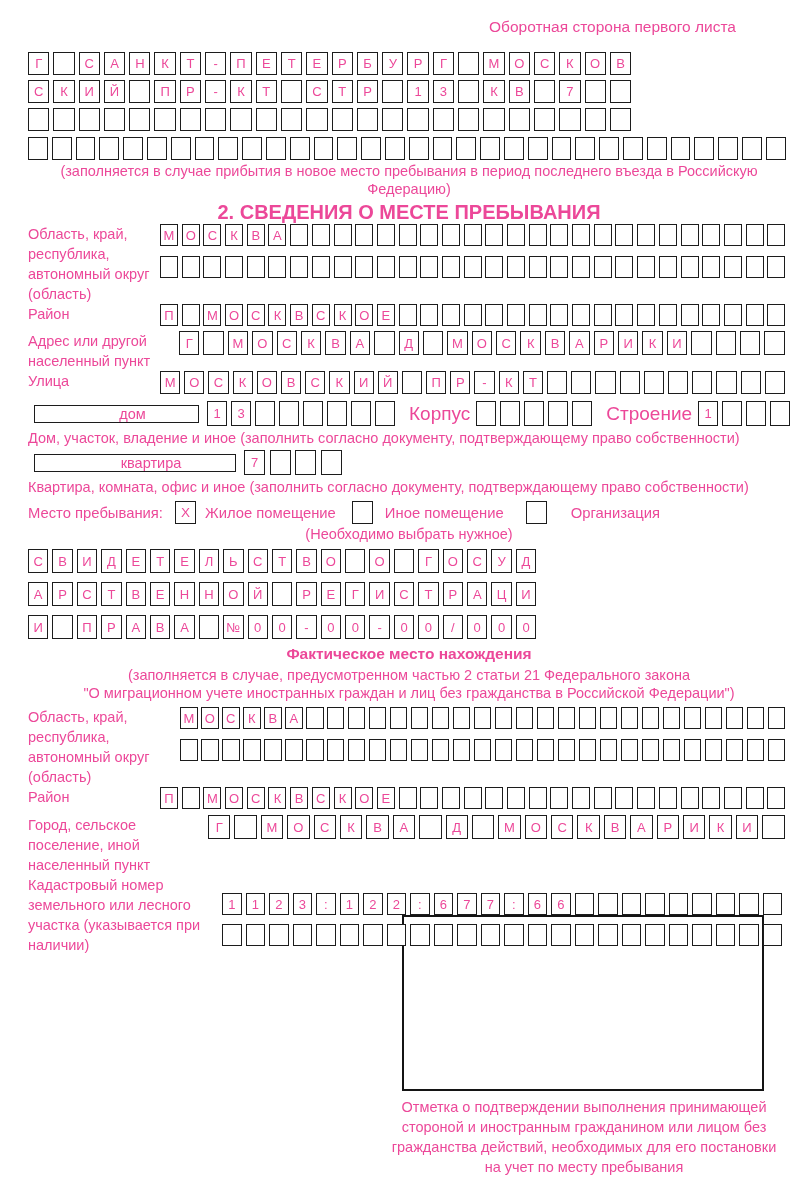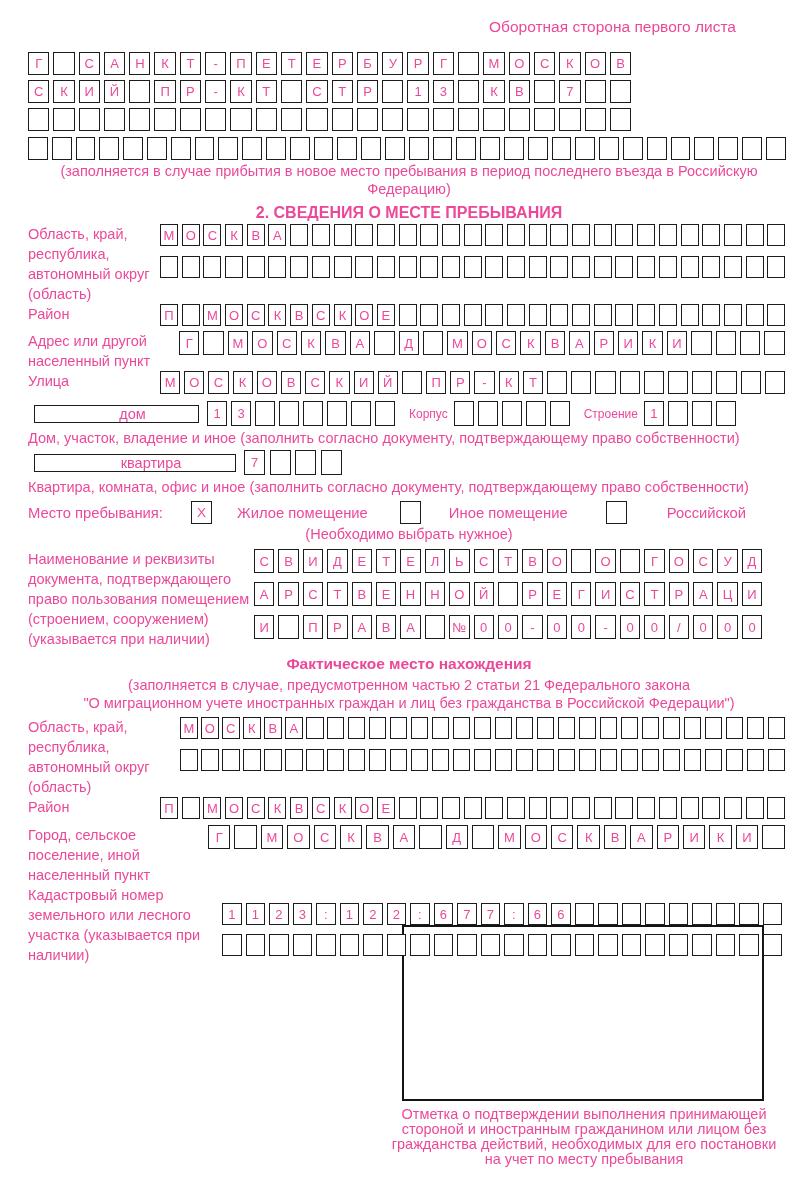--- a/index.html
+++ b/index.html
@@ -29,30 +29,30 @@
   .cob2{--cw:17.6px;--cg:3.4px;--ch:22px;}
   .cgor2{--cw:22.4px;--cg:4px;--ch:24px;}
   .ckad{--cw:19.5px;--cg:4px;--ch:22px;}
   .w154{width:154px;} .w132{width:132px;} .w151{width:151px;} .w226{width:226px;}
   .w152{width:152px;} .w180{width:180px;} .w194{width:194px;}
   .mt2{margin-top:2px;} .mt3{margin-top:3px;} .mt5{margin-top:5px;} .mt6{margin-top:6px;}
   .mt7{margin-top:7px;} .mt10{margin-top:10px;} .mt9{margin-top:9px;} .mt16{margin-top:16px;} .mt1{margin-top:1px;}
   .namebox{box-sizing:border-box;border:1.6px solid #1c1c1c;height:18px;display:inline-flex;
            align-items:center;justify-content:center;font-size:14.5px;flex:none;background:#fff;padding-left:32px;}
   .domrow{display:flex;align-items:center;}
-  .inl{font-size:12px;flex:none;}
-  .stayrow{display:flex;align-items:center;font-size:14.8px;gap:16px;}
+  .inl{font-size:19px;flex:none;}
+  .stayrow{display:flex;align-items:center;font-size:14.8px;}
   .cb-box{box-sizing:border-box;width:21px;height:23px;border:1.6px solid #1c1c1c;
           display:inline-flex;align-items:center;justify-content:center;font-size:13.5px;flex:none;}
-  .title16{font-size:16px;line-height:19px;}
+  .title16{font-size:20px;line-height:19px;}
   .title155{font-size:15.5px;line-height:19px;}
   .stamp-box{box-sizing:border-box;width:362px;height:176px;border:2px solid #141414;
              margin-left:374px;margin-top:-40px;background:#fff;}
   .stamp-note{width:400px;margin-left:356px;margin-top:6px;text-align:center;
-              font-size:14.5px;line-height:15px;}
+              font-size:14.5px;line-height:20px;}
 </style>
 </head>
 <body>
 
 <div class="page">
 
   <div class="hdr">Оборотная сторона первого листа</div>
 
   <div class="flexb mt16">
     <div class="col">
@@ -381,26 +381,25 @@
   </div>
   <div class="note mt3">Квартира, комната, офис и иное (заполнить согласно документу, подтверждающему право собственности)</div>
 
   <div class="stayrow mt5">
     <span>Место пребывания:</span>
     <span class="cb-box" style="margin-left:12px;">X</span>
     <span style="margin-left:9px;">Жилое помещение</span>
     <span class="cb-box" style="margin-left:16px;"></span>
     <span style="margin-left:12px;">Иное помещение</span>
     <span class="cb-box" style="margin-left:22px;"></span>
-    <span style="margin-left:24px;">Российской</span>
+    <span style="margin-left:24px;">Организация</span>
   </div>
   <div class="note center mt1">(Необходимо выбрать нужное)</div>
 
   <div class="flexb mt6">
-    <div class="lbl w226">Наименование и реквизиты документа, подтверждающего право пользования помещением (строением, сооружением) (указывается при наличии)</div>
     <div class="col">
       <div class="cellrow cdoc">
           <span class="cell">С</span>
           <span class="cell">В</span>
           <span class="cell">И</span>
           <span class="cell">Д</span>
           <span class="cell">Е</span>
           <span class="cell">Т</span>
           <span class="cell">Е</span>
           <span class="cell">Л</span>

